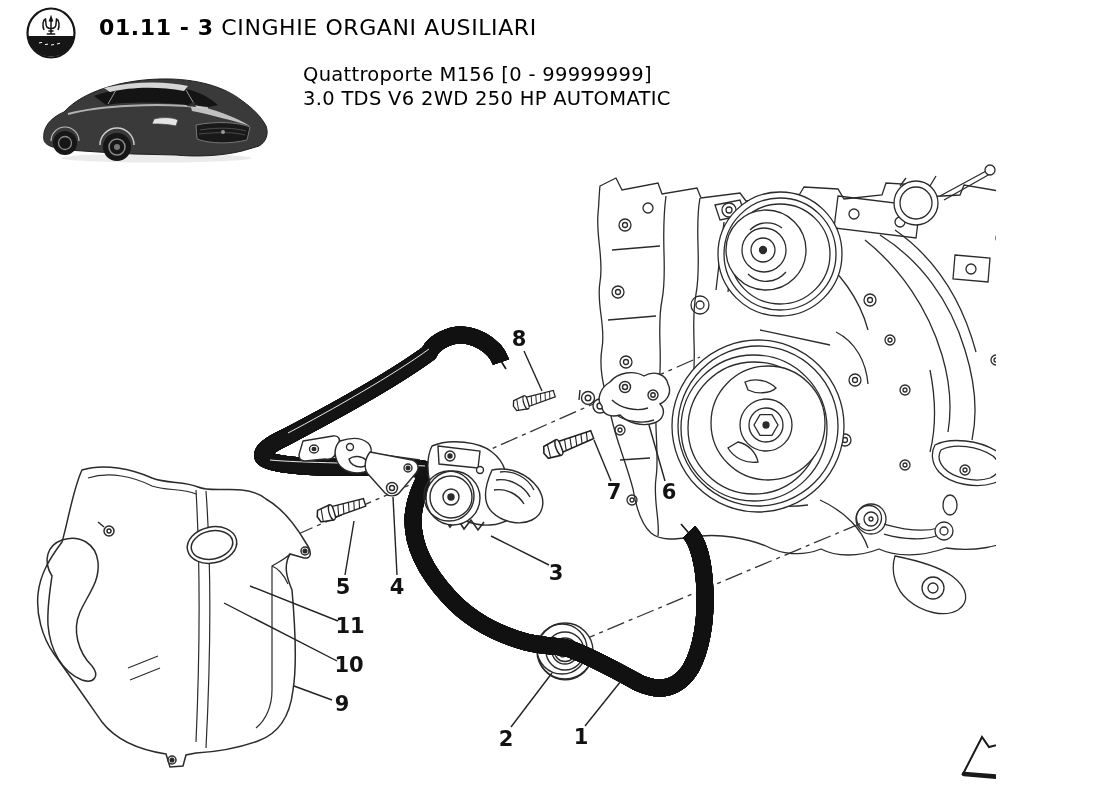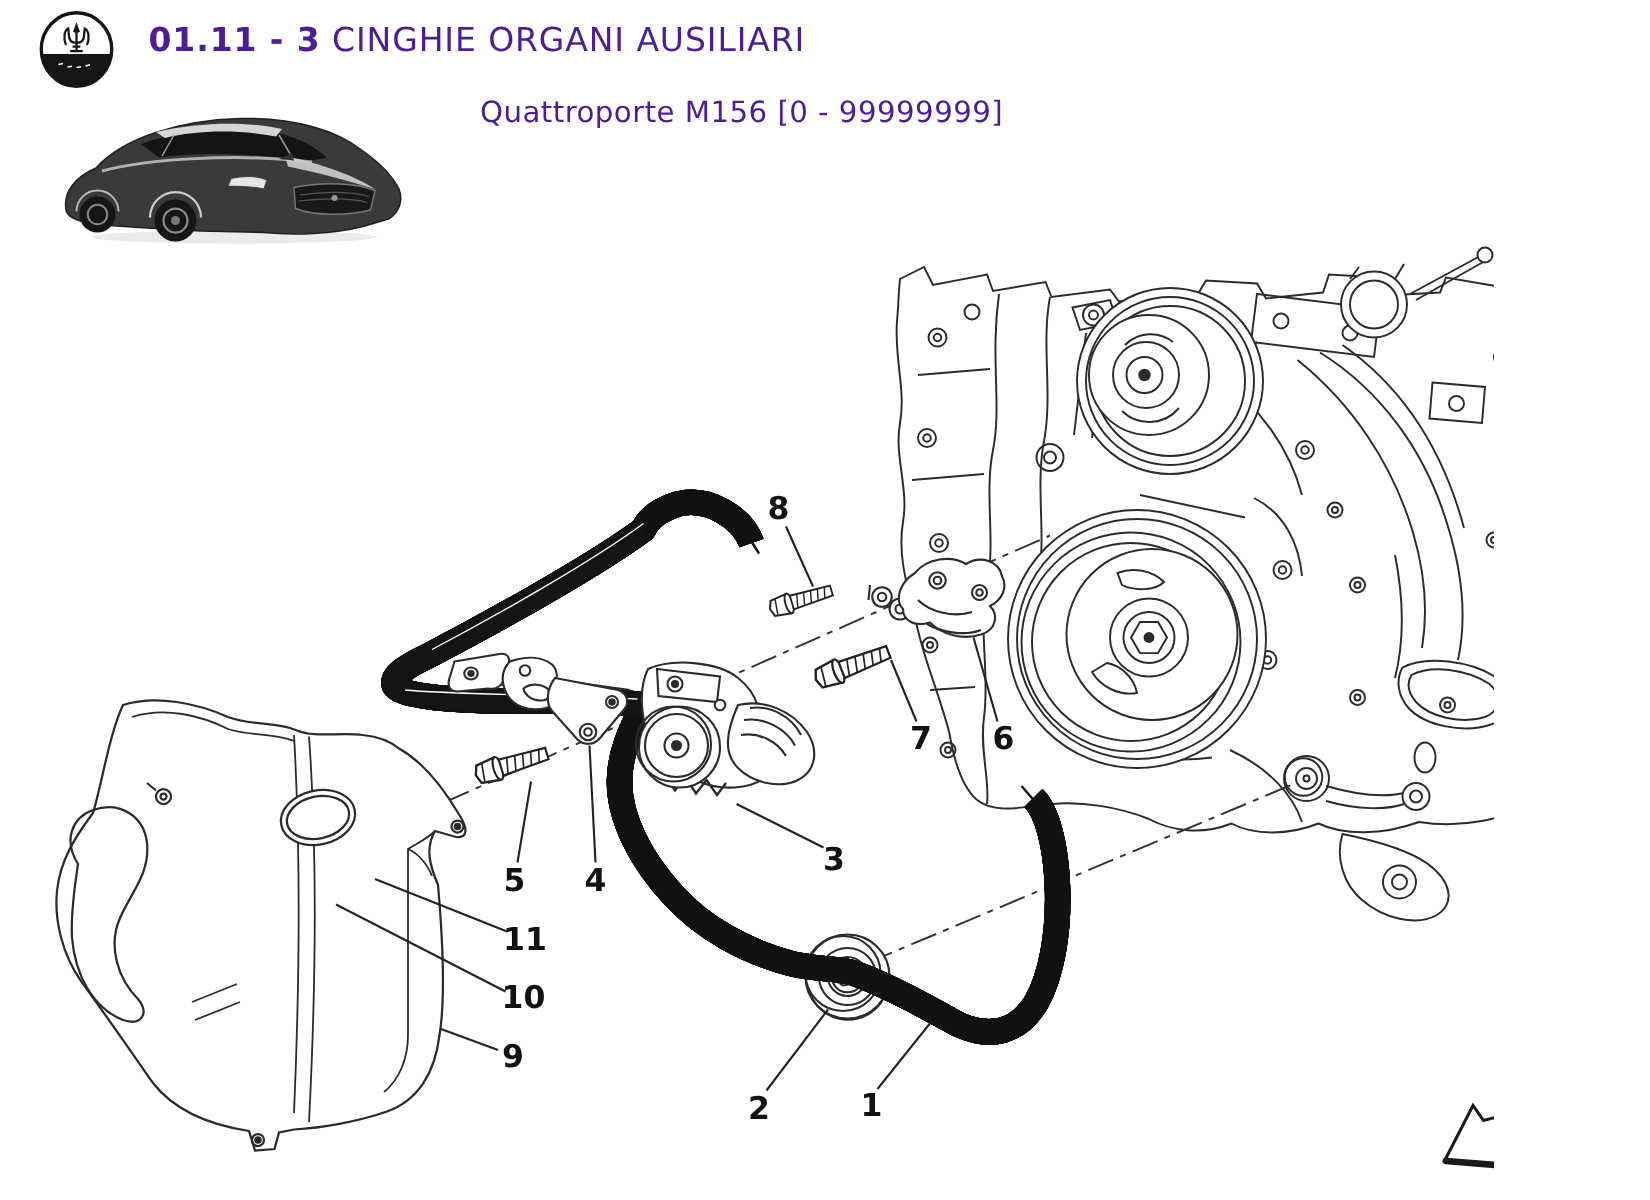--- a/index.html
+++ b/index.html
@@ -1,36 +1,37 @@
 <!DOCTYPE html>
 <html><head>
 <meta charset="utf-8">
 <style>
   html,body{margin:0;padding:0;background:#fff;}
   .page{position:relative;width:996px;height:800px;background:#ffffff;overflow:hidden;
-        font-family:"DejaVu Sans","Liberation Sans",sans-serif;color:#4c1d95;}
+        font-family:"DejaVu Sans","Liberation Sans",sans-serif;color:#000000;}
   .hdr-title{position:absolute;left:99px;top:15px;font-size:22px;letter-spacing:.6px;white-space:nowrap;}
   .hdr-title .code{font-weight:bold;}
-  .model-info{position:absolute;left:320px;top:63px;font-size:19.5px;line-height:23.5px;
+  .model-info{position:absolute;left:303px;top:63px;font-size:19.5px;line-height:23.5px;
               letter-spacing:.3px;white-space:nowrap;}
   svg text.callout{font-family:"DejaVu Sans","Liberation Sans",sans-serif;font-size:21px;font-weight:600;fill:#121212;}
 </style>
 </head>
 <body>
 
 <div class="page">
 
   
   <div class="hdr-title">
     <span class="code">01.11 - 3</span>
     <span> </span>
     <span>CINGHIE ORGANI AUSILIARI</span>
   </div>
   <div class="model-info">
     <div>Quattroporte M156 [0 - 99999999]</div>
+    <div>3.0 TDS V6 2WD 250 HP AUTOMATIC</div>
   </div>
 
   
   <svg id="diagram-svg" width="1100" height="800" viewBox="0 0 1100 800" xmlns="http://www.w3.org/2000/svg">
     <defs>
       <g id="boltSym">
         <path d="M -2,-7 L -13,-5.5 L -15,0 L -13,5.5 L -2,7 Z" fill="#fff" stroke="#222" stroke-width="1.4"></path>
         <path d="M -9.5,-6 L -11,6" stroke="#222" stroke-width="1" fill="none"></path>
         <ellipse cx="-1" cy="0" rx="2.6" ry="7.2" fill="#fff" stroke="#222" stroke-width="1.3"></ellipse>
         <path d="M 1,-5 L 30,-3.6 L 30,3.6 L 1,5 Z" fill="#fff" stroke="#222" stroke-width="1.3"></path>

